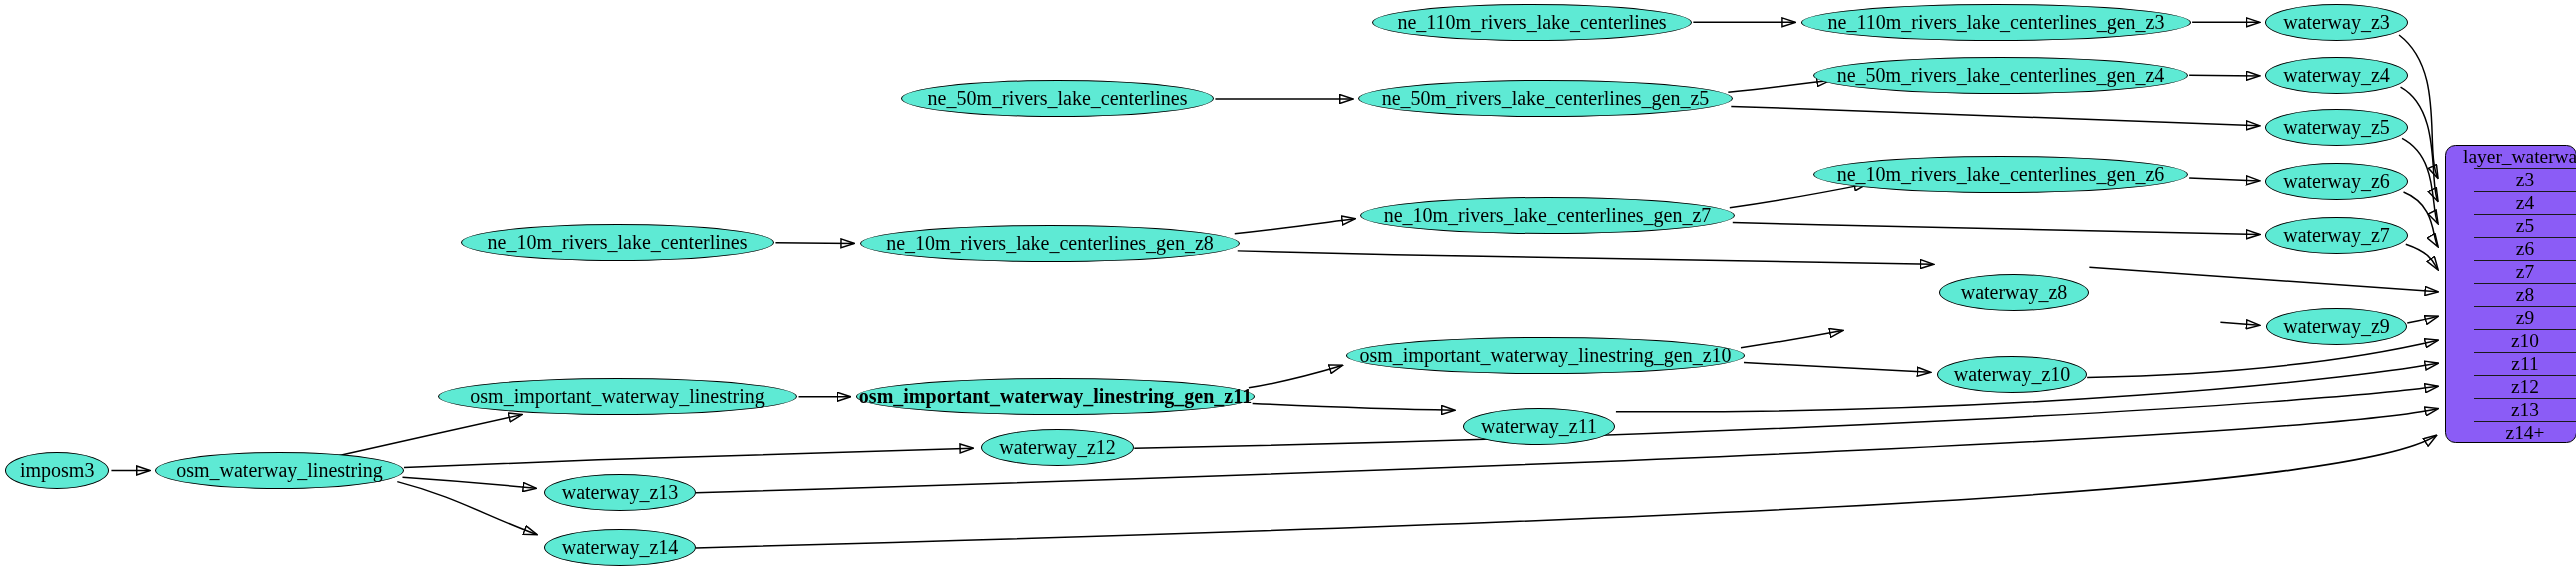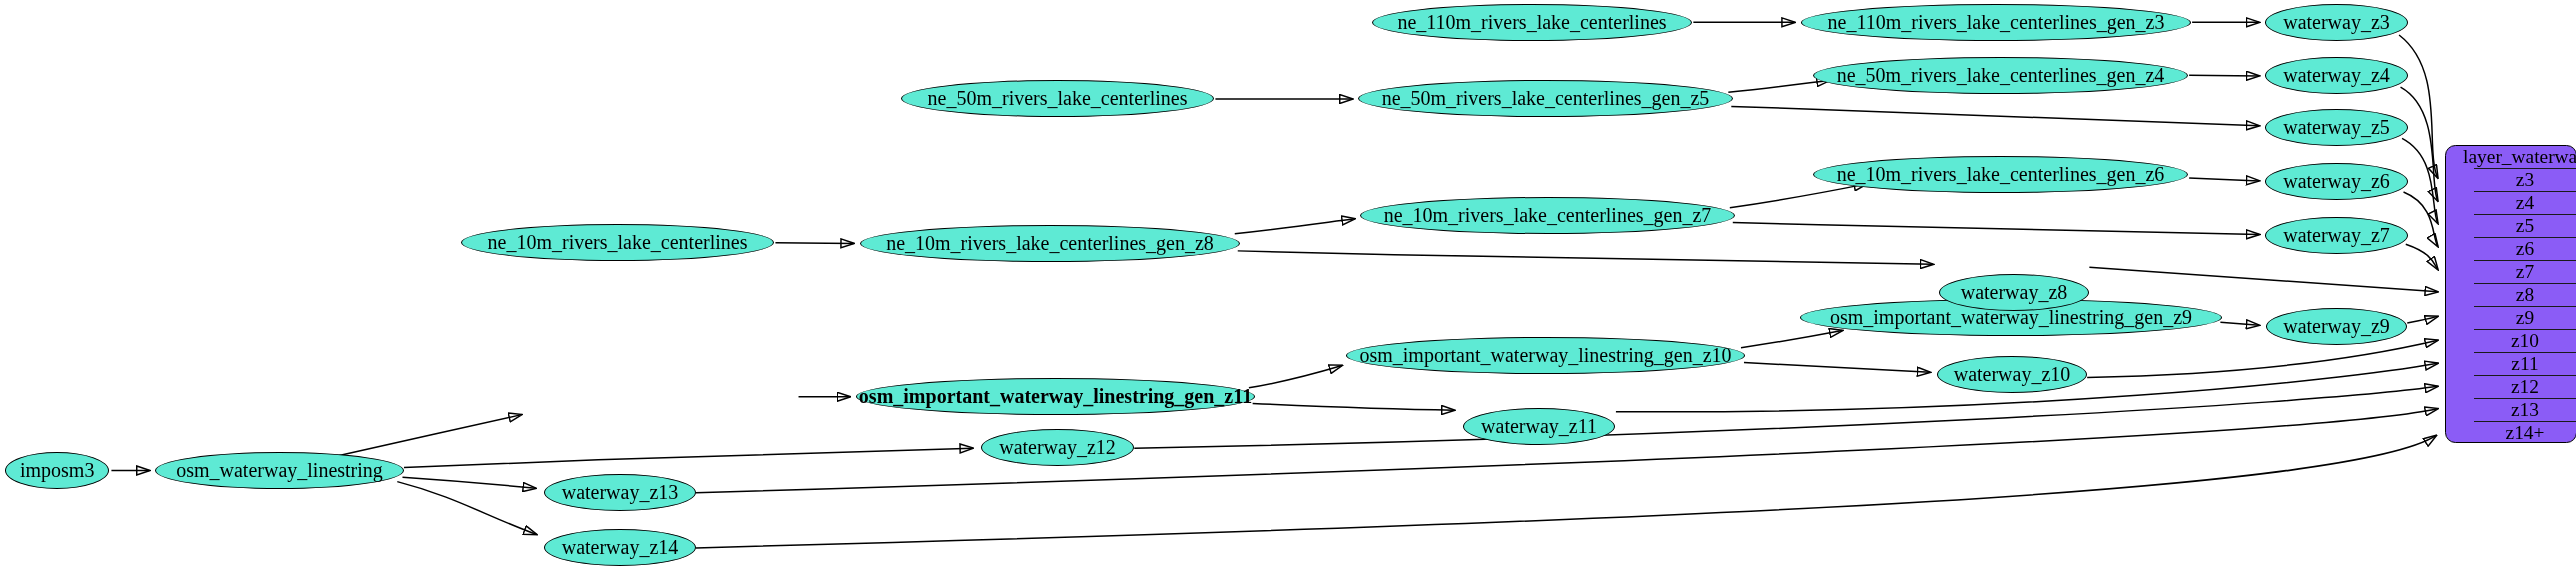--- a/index.html
+++ b/index.html
@@ -62,23 +62,23 @@
     <path marker-end="url(#arrow)" d="M 3233 434 C 3252 430 3264 428 3274 425"></path>
     <path marker-end="url(#arrow)" d="M 2803 507 C 3060 502 3210 472 3274 457"></path>
     <path marker-end="url(#arrow)" d="M 2170 553 C 2700 557 3140 512 3274 488"></path>
     <path marker-end="url(#arrow)" d="M 1523 602 C 2350 586 3110 543 3274 519"></path>
     <path marker-end="url(#arrow)" d="M 934 662 C 2250 622 3120 582 3274 549"></path>
     <path marker-end="url(#arrow)" d="M 934 736 C 2350 698 3160 658 3272 585"></path>
   </svg>
 
   <div class="node" style="left:5.2px;top:452px;width:104px;">imposm3</div>
   <div class="node" style="left:155px;top:452px;width:249px;">osm_waterway_linestring</div>
+  <div class="node" style="left:438px;top:378px;width:359px;">osm_important_waterway_linestring</div>
   <div class="node" style="left:856px;top:378px;width:399px;font-weight:bold;">osm_important_waterway_linestring_gen_z11</div>
   <div class="node" style="left:1346px;top:337px;width:399px;">osm_important_waterway_linestring_gen_z10</div>
-  <div class="node" style="left:1800px;top:299px;width:422px;">osm_important_waterway_linestring_gen_z9</div>
   <div class="node" style="left:1372px;top:3.7px;width:320px;">ne_110m_rivers_lake_centerlines</div>
   <div class="node" style="left:1801px;top:3.7px;width:390px;">ne_110m_rivers_lake_centerlines_gen_z3</div>
   <div class="node" style="left:901px;top:80px;width:313px;">ne_50m_rivers_lake_centerlines</div>
   <div class="node" style="left:1358px;top:80px;width:375px;">ne_50m_rivers_lake_centerlines_gen_z5</div>
   <div class="node" style="left:1813px;top:57px;width:375px;">ne_50m_rivers_lake_centerlines_gen_z4</div>
   <div class="node" style="left:461px;top:224px;width:313px;">ne_10m_rivers_lake_centerlines</div>
   <div class="node" style="left:860px;top:225px;width:380px;">ne_10m_rivers_lake_centerlines_gen_z8</div>
   <div class="node" style="left:1360px;top:197px;width:375px;">ne_10m_rivers_lake_centerlines_gen_z7</div>
   <div class="node" style="left:1813px;top:156px;width:375px;">ne_10m_rivers_lake_centerlines_gen_z6</div>
   <div class="node" style="left:2265px;top:3.7px;width:143px;">waterway_z3</div>

